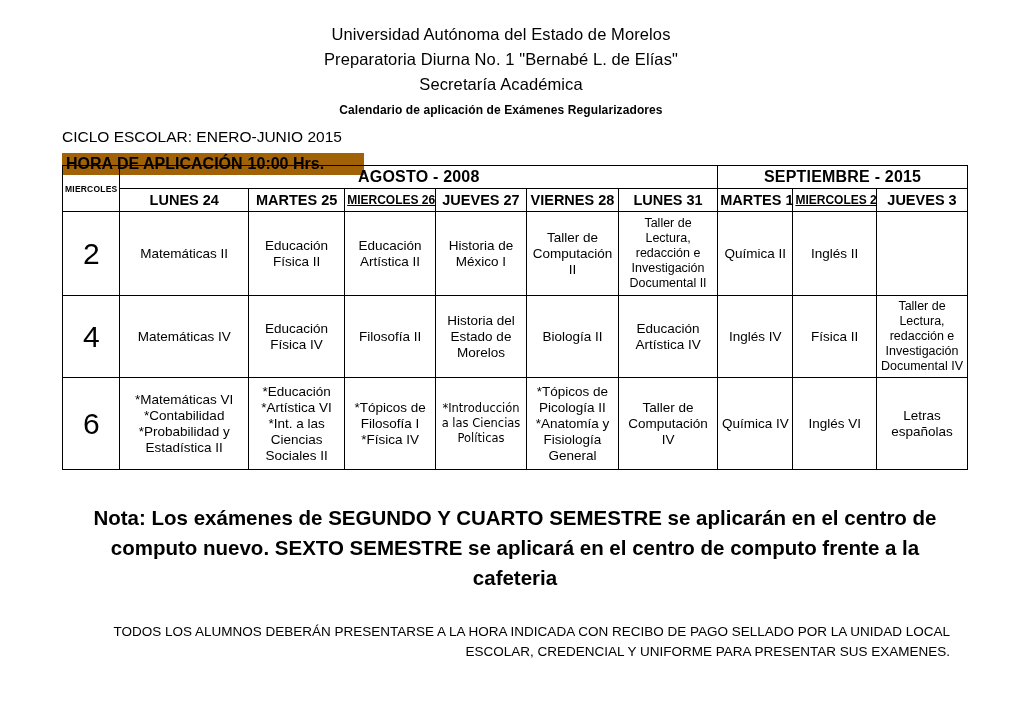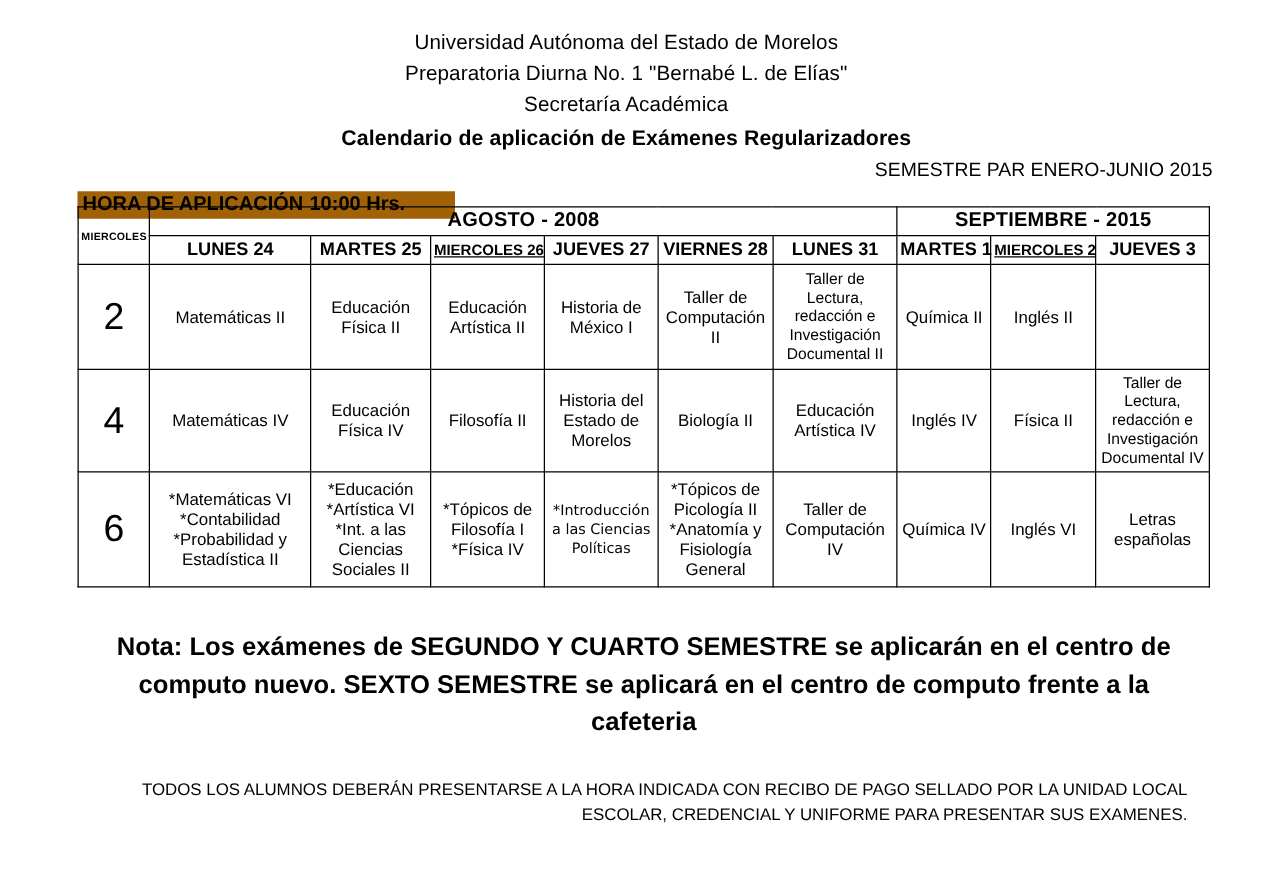--- a/index.html
+++ b/index.html
@@ -26,21 +26,21 @@
   .header {
     text-align: center;
     padding-top: 22px;
   }
   .header-line {
     font-size: 16.5px;
     line-height: 25px;
     letter-spacing: 0.1px;
   }
   .header-title {
-    font-size: 17px;
+    font-size: 12px;
     font-weight: bold;
     line-height: 27px;
     letter-spacing: 0.1px;
   }
 
   
   .cycle-row {
     position: relative;
     margin-top: 4px;
     height: 22px;
@@ -185,21 +185,21 @@
 <div class="page">
 
   <div class="header">
     <div class="header-line">Universidad Autónoma del Estado de Morelos</div>
     <div class="header-line">Preparatoria Diurna No. 1 "Bernabé L. de Elías"</div>
     <div class="header-line">Secretaría Académica</div>
     <div class="header-title">Calendario de aplicación de Exámenes Regularizadores</div>
   </div>
 
   <div class="cycle-row">
-    <div class="cycle-right">SEMESTRE PAR ENERO-JUNIO 2015</div>
+    <div class="cycle-left">CICLO ESCOLAR: ENERO-JUNIO 2015</div>
   </div>
 
   <div class="hora-wrap">
     <div class="hora-bar">
       <span class="hora-bold">HORA DE APLICACIÓN</span>
       <span class="hora-normal">10:00 Hrs.</span>
     </div>
   </div>
 
   <div class="table-wrap">

